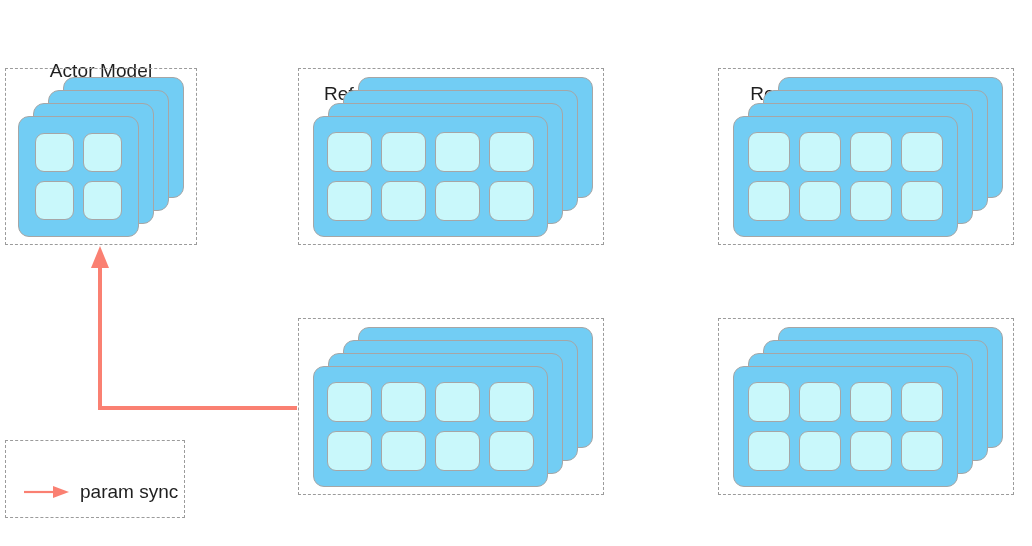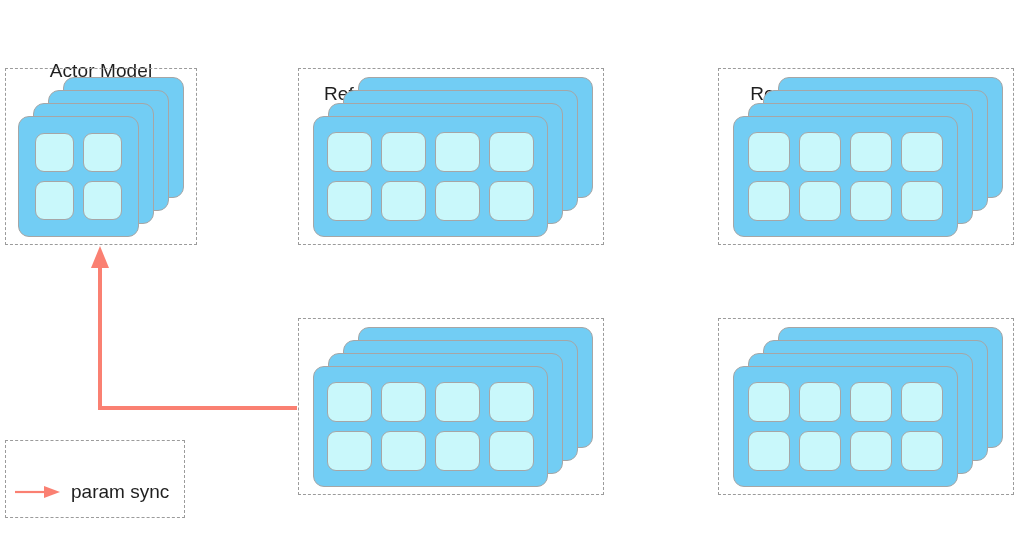--- a/index.html
+++ b/index.html
@@ -79,21 +79,21 @@
   
   .legend-box {
     position: absolute;
     box-sizing: border-box;
     border: 1.6px dashed #9b9b9b;
     display: flex;
     align-items: center;
   }
   .legend-row {
     position: absolute;
-    left: 8px;
+    left: 17px;
     bottom: 14px;
     display: flex;
     align-items: center;
     gap: 9px;
   }
   .legend-label {
     font-size: 19px;
     color: #1f1f1f;
     white-space: pre;
   }

